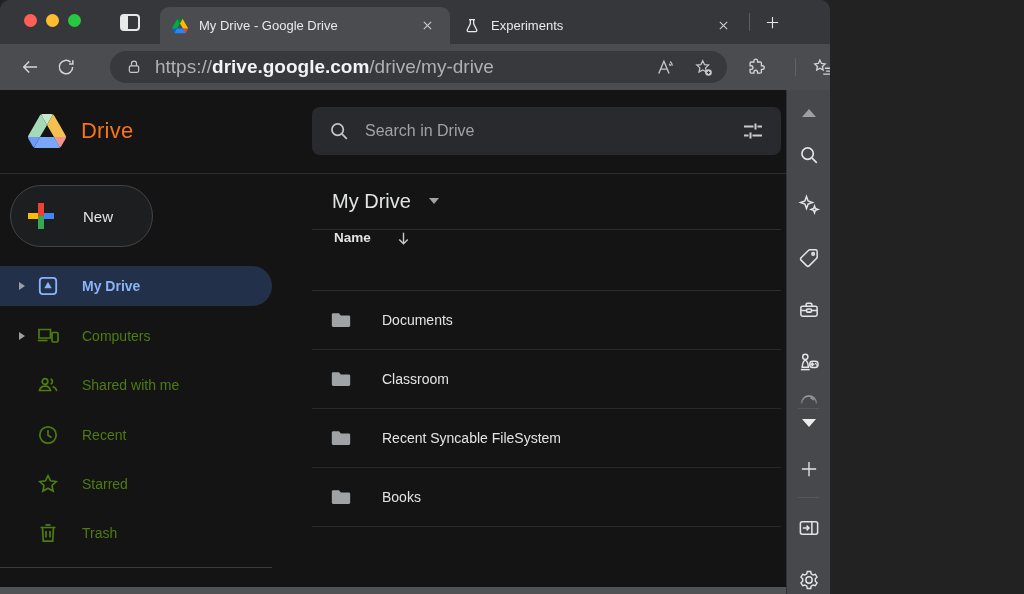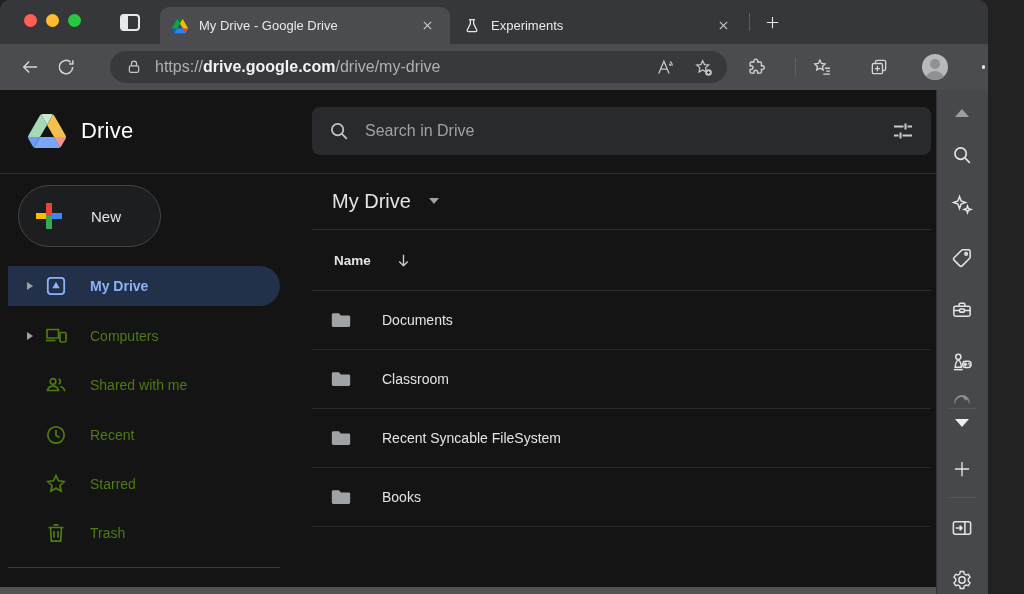--- a/index.html
+++ b/index.html
@@ -1,18 +1,18 @@
 <!DOCTYPE html>
 <html><head>
 <meta charset="utf-8">
 <style>
   * { box-sizing: border-box; margin: 0; padding: 0; }
   html,body { background:#222; }
   body { font-family: "Liberation Sans", "DejaVu Sans", sans-serif; }
-  .window { position:relative; width:988px; height:594px; background:#35373b; overflow:hidden; border-radius:10px 10px 0 0; }
+  .window { position:relative; width:830px; height:594px; background:#35373b; overflow:hidden; border-radius:10px 10px 0 0; }
 
   
   .tabbar { position:relative; height:44px; background:#35373b; }
   .traffic { position:absolute; left:24px; top:14px; display:flex; gap:9px; }
   .tl { width:13px; height:13px; border-radius:50%; display:inline-block; }
   .tablayout-btn { position:absolute; left:118px; top:10px; width:24px; height:24px; display:flex; align-items:center; justify-content:center; cursor:pointer; }
   .tablayout-icon { position:relative; width:20px; height:17px; border:2px solid #e8e9ea; border-radius:4px; }
   .tablayout-icon::before { content:""; position:absolute; left:0; top:0; bottom:0; width:6px; background:#e8e9ea; border-radius:1px 0 0 1px; }
   .tab { position:absolute; top:7px; height:37px; display:flex; align-items:center; padding:0 12px; }
   .tab.active { left:160px; width:290px; background:#4a4c50; border-radius:9px 9px 0 0; }
@@ -26,52 +26,52 @@
   .newtab-btn { position:absolute; left:760px; top:10px; width:24px; height:24px; display:flex; align-items:center; justify-content:center; color:#e6e7e8; cursor:pointer; }
   .newtab-btn svg { width:15px; height:15px; }
 
   
   .toolbar { position:relative; height:46px; background:#4a4c50; }
   .tb-icon { position:absolute; top:11px; width:24px; height:24px; display:flex; align-items:center; justify-content:center; color:#d3d5d7; cursor:pointer; }
   .tb-icon svg { display:block; width:20px; height:20px; }
   .addr-pill { position:absolute; left:110px; top:7px; width:617px; height:32px; background:#38393d; border-radius:16px; display:flex; align-items:center; padding:0 12px 0 16px; cursor:text; }
   .addr-pill .lock { width:16px; height:16px; color:#c7c9cb; flex:0 0 auto; }
   .addr-pill .lock svg { display:block; width:100%; height:100%; }
-  .url { margin-left:13px; font-size:16px; color:#aeb0b3; white-space:nowrap; flex:1; overflow:hidden; }
+  .url { margin-left:13px; font-size:19px; color:#aeb0b3; white-space:nowrap; flex:1; overflow:hidden; }
   .url .domain { color:#f2f3f4; font-weight:bold; }
   .pill-icon { width:24px; height:24px; margin-left:14px; display:flex; align-items:center; justify-content:center; color:#c4c6c8; cursor:pointer; flex:0 0 auto; }
   .pill-icon svg { display:block; width:19px; height:19px; }
   .tb-sep { position:absolute; left:795px; top:14px; width:1px; height:18px; background:#606266; }
   .avatar { position:absolute; left:922px; top:10px; width:26px; height:26px; border-radius:50%; background:#b7b9bb; overflow:hidden; cursor:pointer; }
   .avatar .head { position:absolute; top:5px; left:8px; width:10px; height:10px; border-radius:50%; background:#8f9193; }
   .avatar .shoulders { position:absolute; top:17px; left:3px; width:20px; height:12px; border-radius:10px 10px 0 0; background:#8f9193; }
   .more-dots { position:absolute; left:976px; top:11px; width:28px; height:24px; display:flex; align-items:center; justify-content:center; gap:3px; cursor:pointer; }
   .more-dots i { width:3.5px; height:3.5px; border-radius:50%; background:#e3e4e6; }
 
   
   .content { display:flex; height:504px; }
   .page { position:relative; width:970px; height:504px; background:#141415; overflow:hidden; }
 
   .drive-brand { position:absolute; left:28px; top:24px; height:34px; display:flex; align-items:center; gap:15px; }
   .drive-logo { width:38px; height:34px; }
   .drive-logo svg { display:block; width:100%; height:100%; }
-  .wordmark { font-size:22px; color:#ffffff; letter-spacing:.2px; }
+  .wordmark { font-size:22px; color:#f97316; letter-spacing:.2px; }
 
   .search-bar { position:absolute; left:312px; right:5px; top:17px; height:48px; background:#292a2d; border-radius:8px; display:flex; align-items:center; padding:0 16px; }
   .search-bar .mag { width:22px; height:22px; color:#c3c6c8; flex:0 0 auto; }
   .search-bar .mag svg { display:block; width:100%; height:100%; }
   .search-input { flex:1; margin-left:15px; background:transparent; border:none; outline:none; font-size:16px; color:#e3e4e3; font-family:inherit; }
   .search-input::placeholder { color:#9fa3a6; }
   .tune { width:24px; height:24px; color:#c9cccd; cursor:pointer; flex:0 0 auto; }
   .tune svg { display:block; width:100%; height:100%; }
 
   .header-divider { position:absolute; left:0; right:0; top:83px; height:1px; background:#2c2d2f; }
 
   
-  .drive-nav { position:absolute; left:8px; top:83px; width:312px; bottom:7px; }
+  .drive-nav { position:absolute; left:0; top:83px; width:312px; bottom:7px; }
   .new-btn { margin:12px 0 0 10px; width:143px; height:62px; background:#1d1e20; border:1px solid #424448; border-radius:31px; display:flex; align-items:center; padding-left:16px; cursor:pointer; }
   .new-plus { position:relative; width:28px; height:28px; flex:0 0 auto; }
   .new-plus i { position:absolute; display:block; }
   .new-plus .a-top { left:11px; top:1px; width:6px; height:13px; background:#ea4335; }
   .new-plus .a-bot { left:11px; top:14px; width:6px; height:13px; background:#34a853; }
   .new-plus .a-left { left:1px; top:11px; width:13px; height:6px; background:#fbbc04; }
   .new-plus .a-right { left:14px; top:11px; width:13px; height:6px; background:#4285f4; }
   .new-label { margin-left:28px; font-size:15px; color:#e4e6e5; }
   .nav-item { position:absolute; left:0; width:272px; height:40px; border-radius:0 20px 20px 0; display:flex; align-items:center; padding-left:14px; color:#4d7c0f; font-size:14px; cursor:pointer; }
   .nav-item.selected { background:#233049; color:#8ab4f8; font-weight:bold; }
@@ -80,21 +80,21 @@
   .nav-ic { width:24px; height:24px; margin-left:6px; flex:0 0 auto; color:inherit; }
   .nav-ic svg { display:block; width:100%; height:100%; }
   .nav-label { margin-left:22px; white-space:nowrap; }
   .nav-divider { position:absolute; left:0; top:394px; width:272px; height:1px; background:#3a3b3e; }
 
   
   .drive-main { position:absolute; left:312px; right:5px; top:83px; bottom:7px; }
   .crumb-row { height:57px; display:flex; align-items:center; padding-left:20px; border-bottom:1px solid #2d2e30; cursor:pointer; }
   .crumb { font-size:20px; color:#e2e4e3; }
   .crumb-caret { margin-left:18px; width:0; height:0; border-top:6px solid #9fa3a6; border-left:5px solid transparent; border-right:5px solid transparent; }
-  .name-row { height:61px; display:flex; align-items:center; padding-left:22px; border-bottom:1px solid #2d2e30; cursor:pointer; }
+  .name-row { height:61px; display:flex; padding-left:22px; border-bottom:1px solid #2d2e30; cursor:pointer; }
   .name-hdr { font-size:13.5px; font-weight:bold; color:#e2e4e3; }
   .sort-arrow { margin-left:24px; width:17px; height:17px; color:#c7cacb; }
   .sort-arrow svg { display:block; width:100%; height:100%; }
   .file-row { height:59px; display:flex; align-items:center; padding-left:18px; border-bottom:1px solid #28292b; cursor:pointer; }
   .folder-ic { width:22px; height:22px; color:#9fa3a6; flex:0 0 auto; }
   .folder-ic svg { display:block; width:100%; height:100%; }
   .file-name { margin-left:30px; font-size:14px; font-weight:500; color:#e2e4e3; }
 
   .bottom-strip { position:absolute; left:0; right:0; bottom:0; height:7px; background:#505254; }
 

